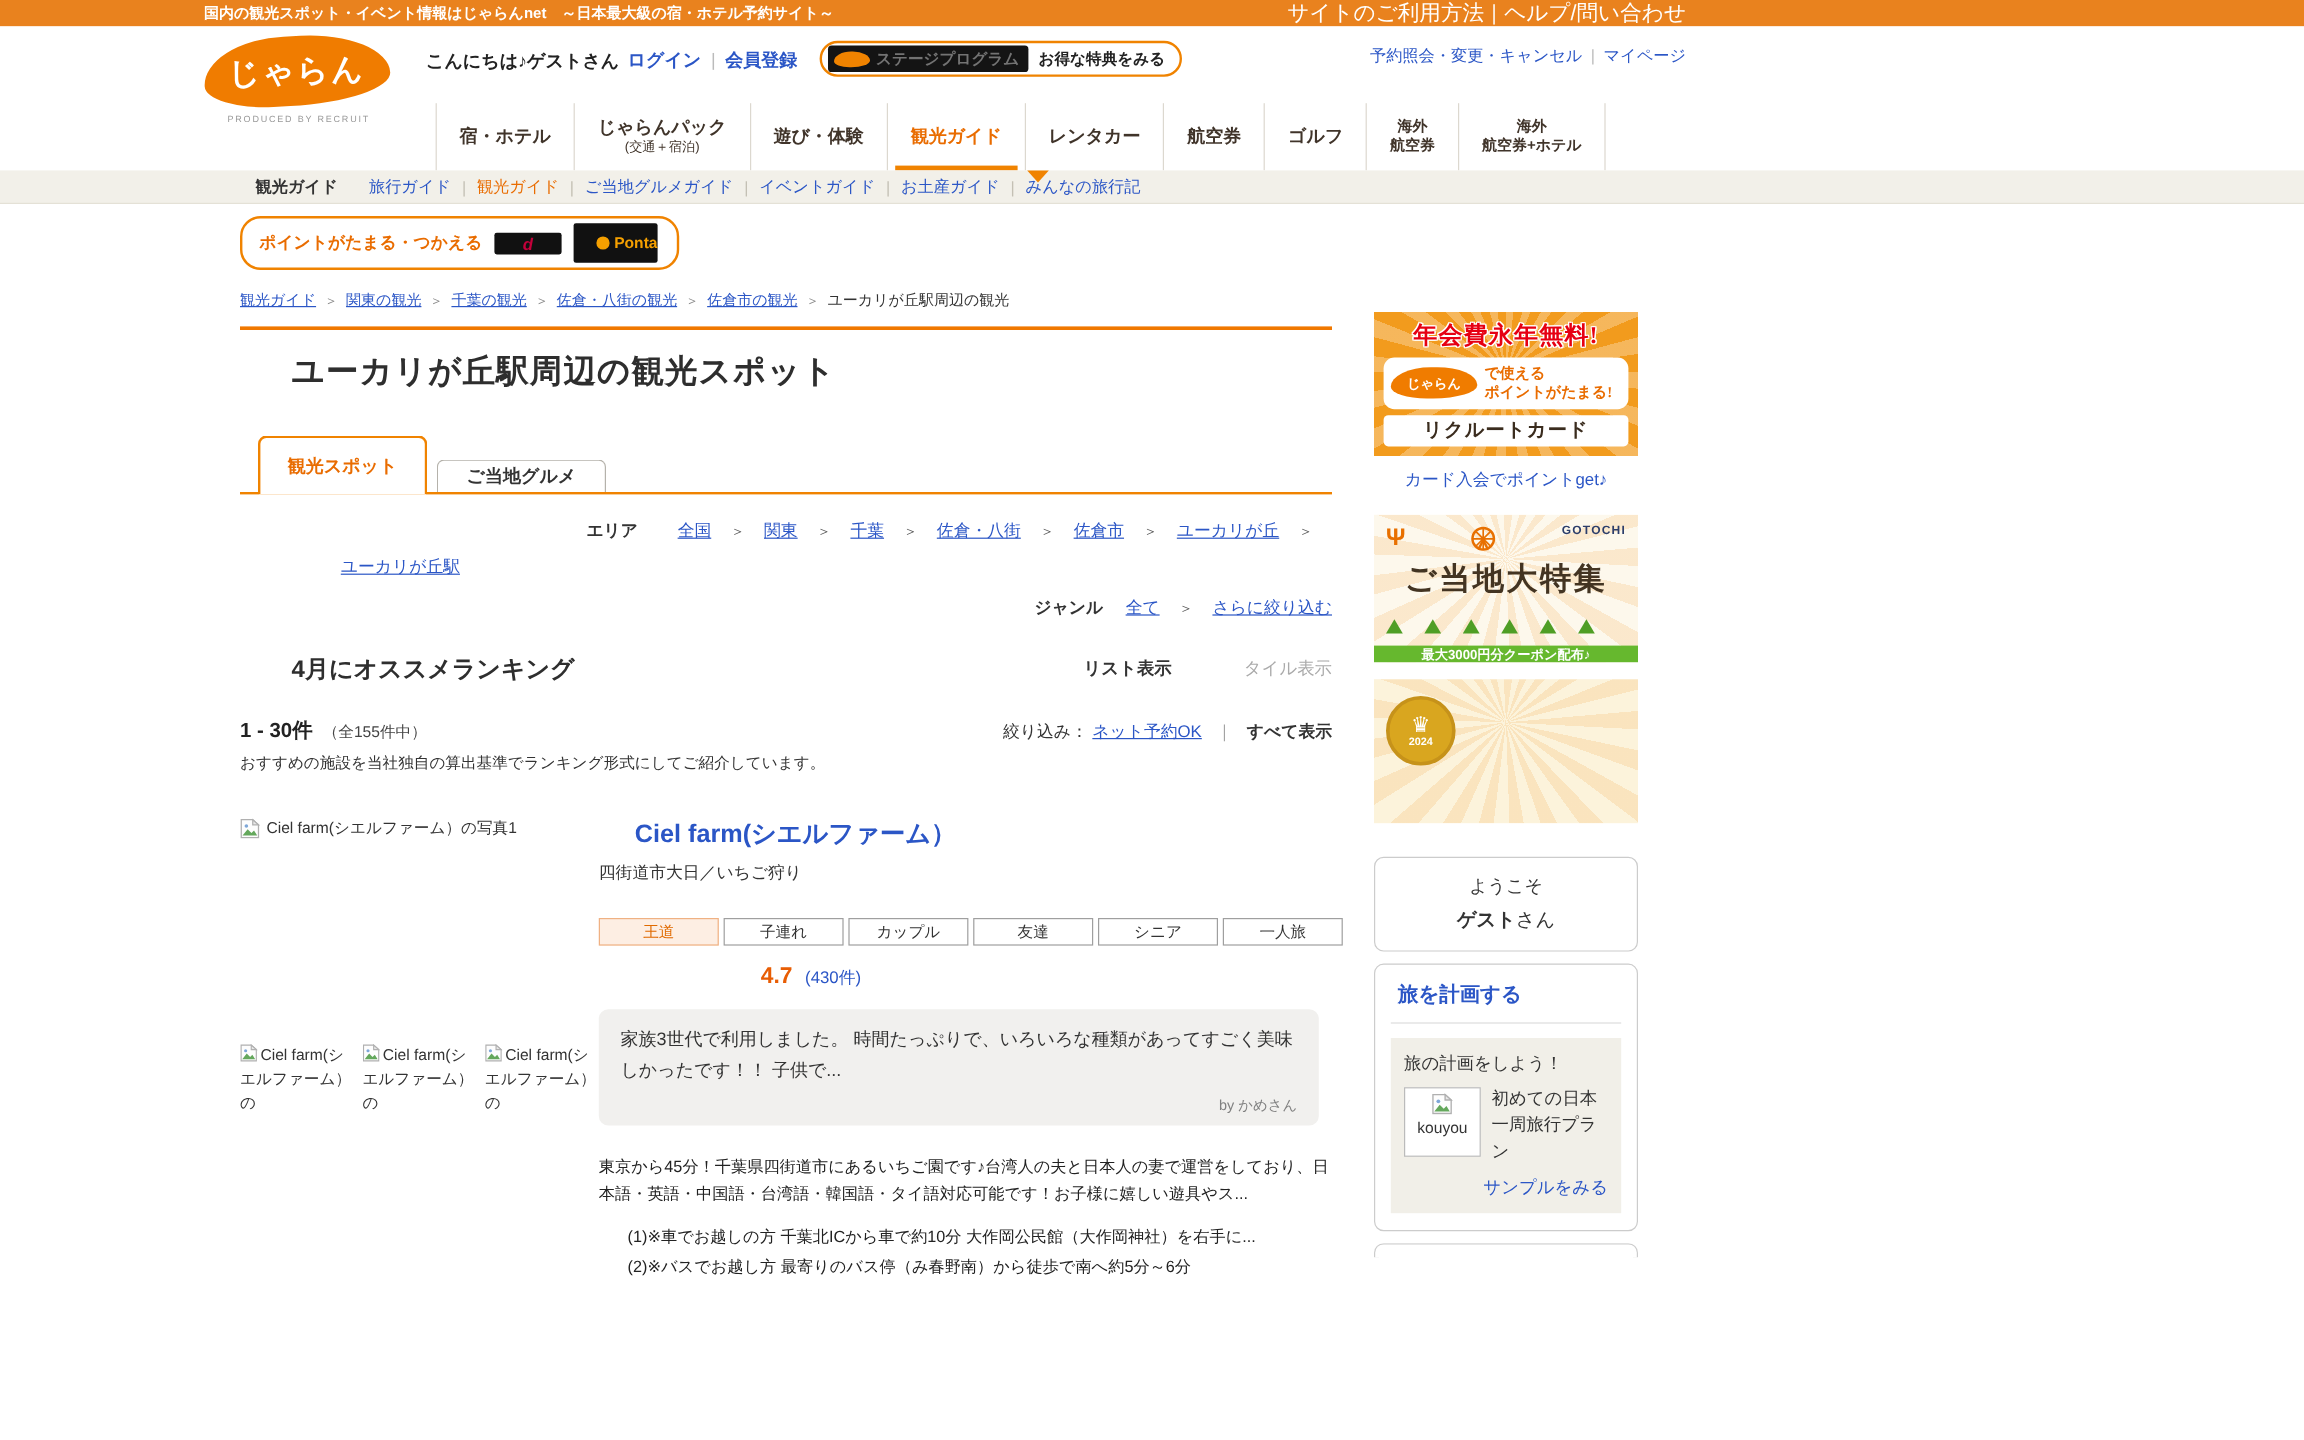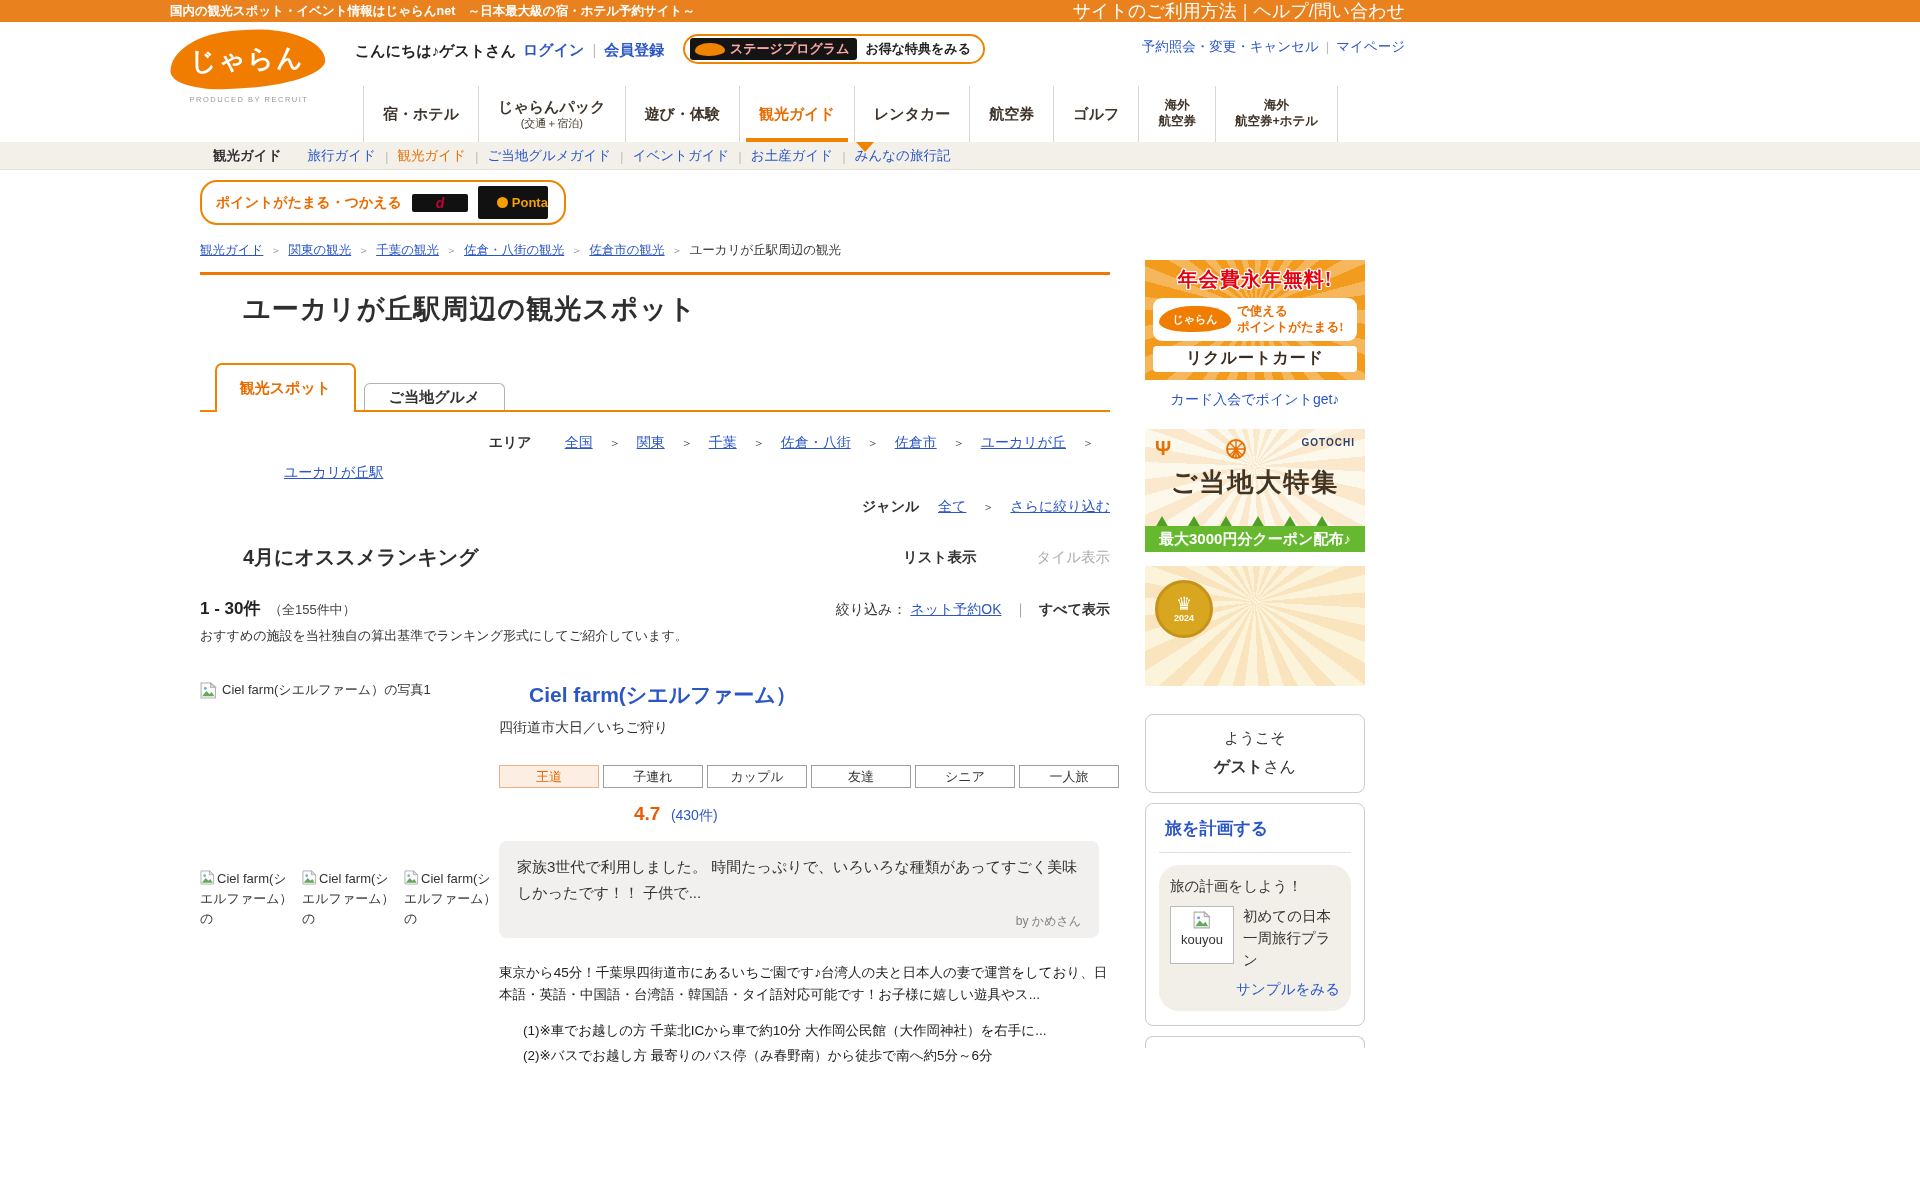--- a/index.html
+++ b/index.html
@@ -25,21 +25,21 @@
   .logo-blob span { color:#fff; font-size:26px; font-weight:bold; letter-spacing:2px; transform:rotate(1deg); }
   .logo-sub { margin-top:7px; font-size:7.5px; color:#999; letter-spacing:1.5px; }
   .greeting { position:absolute; left:185px; top:20px; font-size:15px; font-weight:bold; color:#222; }
   .auth { position:absolute; left:353px; top:19px; font-size:15px; font-weight:bold; }
   .auth a { color:#2b56c6; }
   .auth .sep { color:#bbb; font-weight:normal; margin:0 8px; }
   .stage-pill { position:absolute; left:513px; top:12px; height:30px; border:2px solid #f08300;
     border-radius:16px; background:#fff; display:flex; align-items:center; padding:0 12px 0 5px; gap:8px; cursor:pointer; }
   .stage-black { background:#141414; border-radius:3px; height:22px; display:flex; align-items:center; padding:0 8px 0 5px; gap:5px; }
   .stage-miniblob { width:30px; height:13px; background:#f08300; border-radius:50% 50% 55% 45%/65% 60% 45% 40%; }
-  .stage-name { color:#fca5a5; font-size:13px; font-weight:bold; }
+  .stage-name { color:#737373; font-size:13px; font-weight:bold; }
   .stage-cta { font-size:13px; font-weight:bold; color:#222; }
   .header-links { position:absolute; right:0; top:16px; font-size:13.5px; }
   .header-links a { color:#2b56c6; }
   .hl-sep { color:#bbb; margin:0 7px; }
 
   
   .nav { position:absolute; left:193px; bottom:0; display:flex; align-items:stretch; height:56px; }
   .nav-item { display:flex; flex-direction:column; align-items:center; justify-content:center;
     padding:0 19px; border-left:1px solid #dcd8cf; font-size:15px; font-weight:bold; color:#40342a;
     text-align:center; position:relative; cursor:pointer; line-height:1.25; }
@@ -158,22 +158,22 @@
   .card-link { margin:11px 0 20px; text-align:center; font-size:14px; }
   .card-link a { color:#2b56c6; }
 
   .banner-gotochi { height:123px; background:#fdf8ec; }
   .bg-rays { position:absolute; inset:0;
     background:repeating-conic-gradient(from 0deg at 50% 30%, rgba(240,150,40,.16) 0 8deg, transparent 8deg 17deg); }
   .bg-top { position:relative; display:flex; justify-content:space-between; padding:8px 10px 0; align-items:flex-start; }
   .fork { color:#e87000; font-size:20px; font-weight:bold; }
   .gotochi-tag { color:#2c3e6b; font-size:10px; font-weight:bold; letter-spacing:1px; }
   .bg-title { position:relative; text-align:center; font-size:26px; font-weight:bold; color:#433422; letter-spacing:2px; margin-top:2px; }
-  .bg-strip { position:absolute; left:0; right:0; bottom:0; height:26px; background:#66b82e; display:flex;
-    align-items:center; justify-content:center; color:#fff; font-size:15px; font-weight:bold; }
+  .bg-strip { position:absolute; left:0; right:0; bottom:0; height:14px; background:#66b82e; display:flex;
+    align-items:center; justify-content:center; color:#fff; font-size:11px; font-weight:bold; }
   .bg-trees { position:absolute; left:0; right:0; bottom:24px; height:12px; display:flex; gap:18px; padding-left:10px; }
   .tree { width:0; height:0; border-left:7px solid transparent; border-right:7px solid transparent; border-bottom:12px solid #4f9e25; }
 
   .banner-rank { height:120px; background:#fcf3db; margin-top:14px; }
   .br-in { position:relative; display:flex; align-items:center; padding:14px 10px; gap:10px; }
   .badge { width:58px; height:58px; border-radius:50%; background:#d9a61f; border:3px solid #c6921a;
     display:flex; flex-direction:column; align-items:center; justify-content:center; color:#fff; flex:0 0 auto; }
   .badge .crown { font-size:18px; line-height:1; }
   .badge .yr { font-size:9px; font-weight:bold; }
   .br-text { text-align:center; flex:1; }
@@ -182,21 +182,21 @@
   .br-l3 { font-size:16px; font-weight:bold; color:#e87a00; margin-top:2px; }
 
   .welcome-box { margin-top:28px; border:1px solid #ccc; border-radius:8px; padding:14px 10px; text-align:center; background:#fff; }
   .w-greet { font-size:15px; color:#333; }
   .w-name { margin-top:9px; font-size:16px; color:#333; }
   .w-name b { font-weight:bold; }
 
   .plan-box { margin-top:10px; border:1px solid #ccc; border-radius:8px; padding:13px 13px 14px; background:#fff; }
   .plan-header { color:#2b56c6; font-size:17px; font-weight:bold; padding-left:6px; cursor:pointer; }
   .plan-box hr { border:none; border-top:1px solid #ddd; margin:12px 0; }
-  .plan-inner { background:#f1efe8; padding:12px 11px;border-radius:20px; }
+  .plan-inner { background:#f1efe8; padding:12px 11px; }
   .plan-lead { font-size:14.5px; color:#333; }
   .plan-row { margin-top:10px; display:flex; gap:9px; }
   .avatar-box { width:64px; height:58px; background:#fff; border:1px solid #bbb; text-align:center; padding-top:4px;
     font-size:13px; color:#333; flex:0 0 auto; }
   .plan-title { font-size:14.5px; color:#333; line-height:1.5; }
   .plan-sample { margin-top:9px; text-align:right; font-size:14.5px; }
   .plan-sample a { color:#2b56c6; }
   .next-box { margin-top:10px; height:12px; border:1px solid #ccc; border-bottom:none; border-radius:8px 8px 0 0; background:#fff; }
 </style>
 </head>

